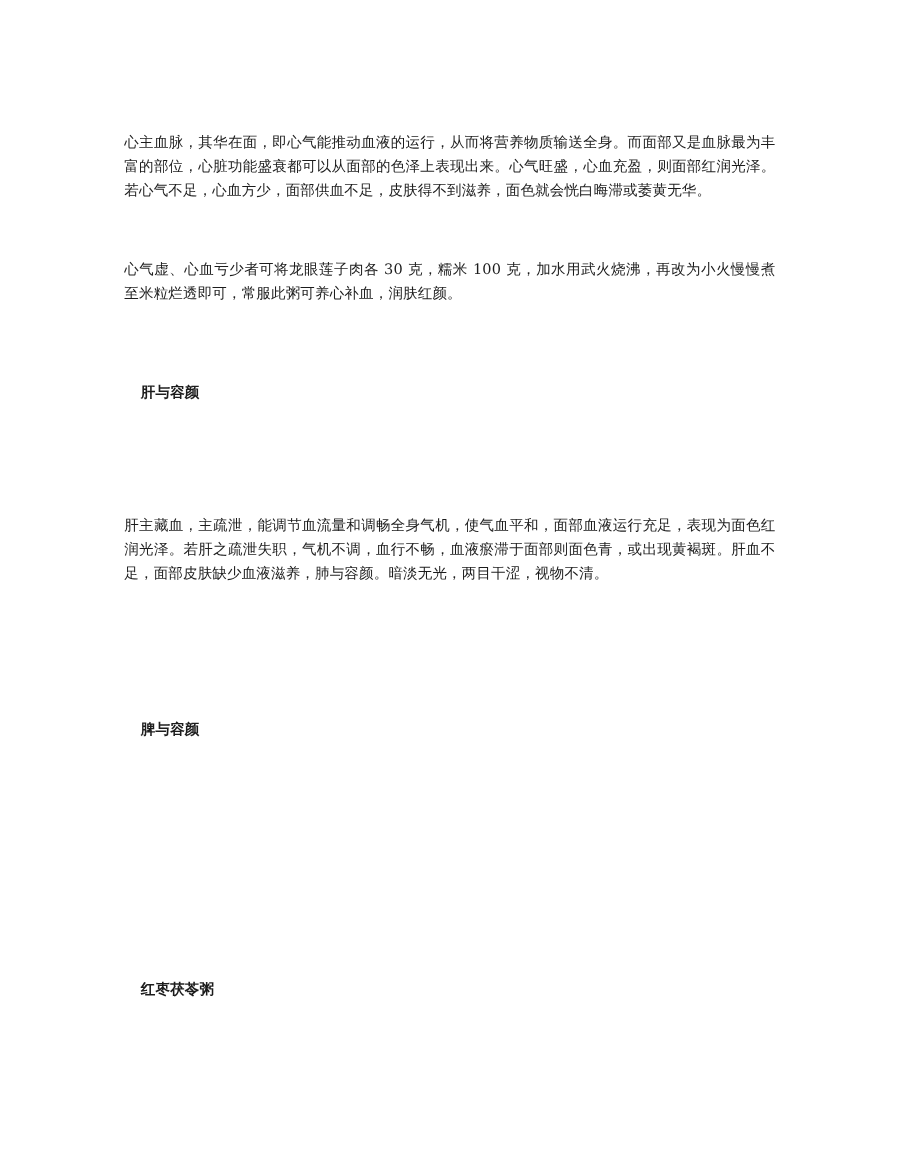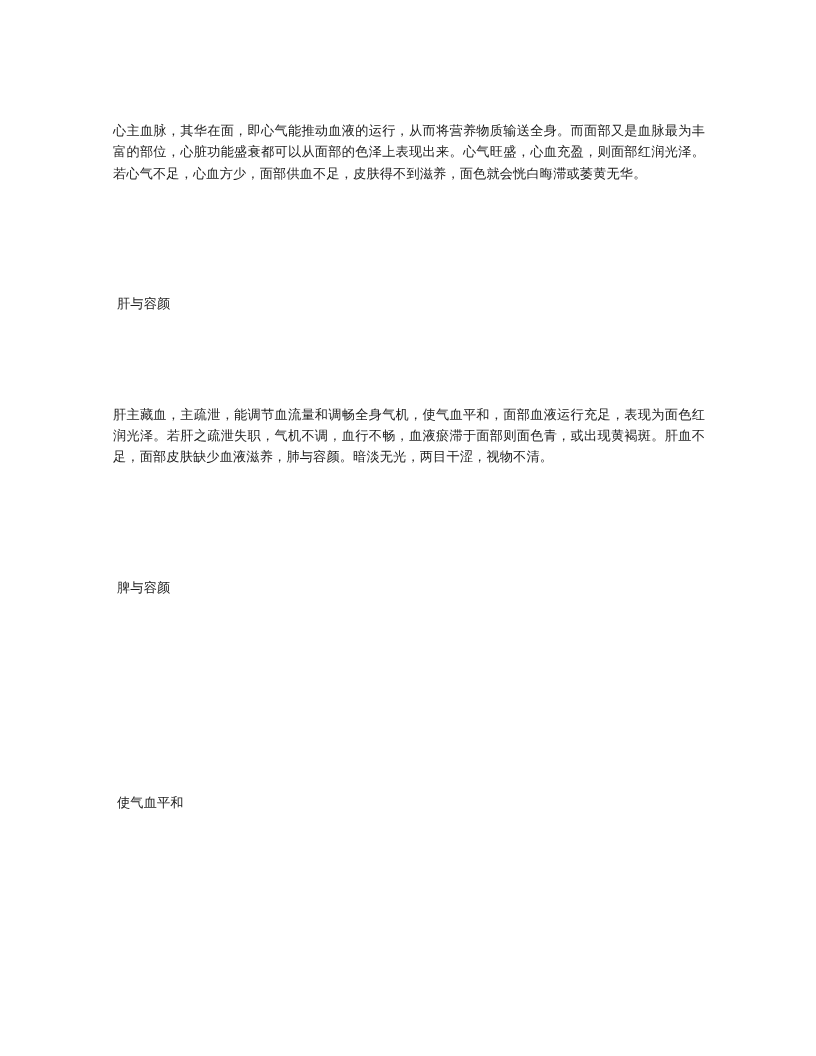--- a/index.html
+++ b/index.html
@@ -36,51 +36,53 @@
     color: #1c1c1c;
     letter-spacing: 0.15px;
     margin: 0;
     word-break: break-all;
   }
   .heading {
     font-size: 13.2px;
     line-height: 21.4px;
     color: #1c1c1c;
     letter-spacing: 0.15px;
-    margin: 4px;
+    margin: 15px;
     white-space: nowrap;
+    font-weight: bold;
   }
   
   .gap-para   { height: 51px; }
   .gap-head   { height: 54px; }
   .gap-afterhead { height: 85px; }
   .gap-sec    { height: 50px; }
 </style>
 </head>
 <body>
 
 <div class="page">
   <div class="content">
 
     <p class="para">心主血脉，其华在面，即心气能推动血液的运行，从而将营养物质输送全身。而面部又是血脉最为丰富的部位，心脏功能盛衰都可以从面部的色泽上表现出来。心气旺盛，心血充盈，则面部红润光泽。若心气不足，心血方少，面部供血不足，皮肤得不到滋养，面色就会恍白晦滞或萎黄无华。</p>
     <div class="gap-para"></div>
 
+    <p class="para">心气虚、心血亏少者可将龙眼莲子肉各 30 克，糯米 100 克，加水用武火烧沸，再改为小火慢慢煮至米粒烂透即可，常服此粥可养心补血，润肤红颜。</p>
     <div class="gap-head"></div>
 
     <p class="heading">肝与容颜</p>
     <div class="gap-afterhead"></div>
 
     <p class="para">肝主藏血，主疏泄，能调节血流量和调畅全身气机，使气血平和，面部血液运行充足，表现为面色红润光泽。若肝之疏泄失职，气机不调，血行不畅，血液瘀滞于面部则面色青，或出现黄褐斑。肝血不足，面部皮肤缺少血液滋养，肺与容颜。暗淡无光，两目干涩，视物不清。</p>
     <div class="gap-para"></div>
 
     <div class="gap-head"></div>
 
     <p class="heading">脾与容颜</p>
     <div class="gap-afterhead"></div>
 
     <div class="gap-para"></div>
 
     <div class="gap-sec"></div>
 
-    <p class="heading">使气血平和</p>
+    <p class="heading">红枣茯苓粥</p>
 
   </div>
 </div>
 
 </body></html>

